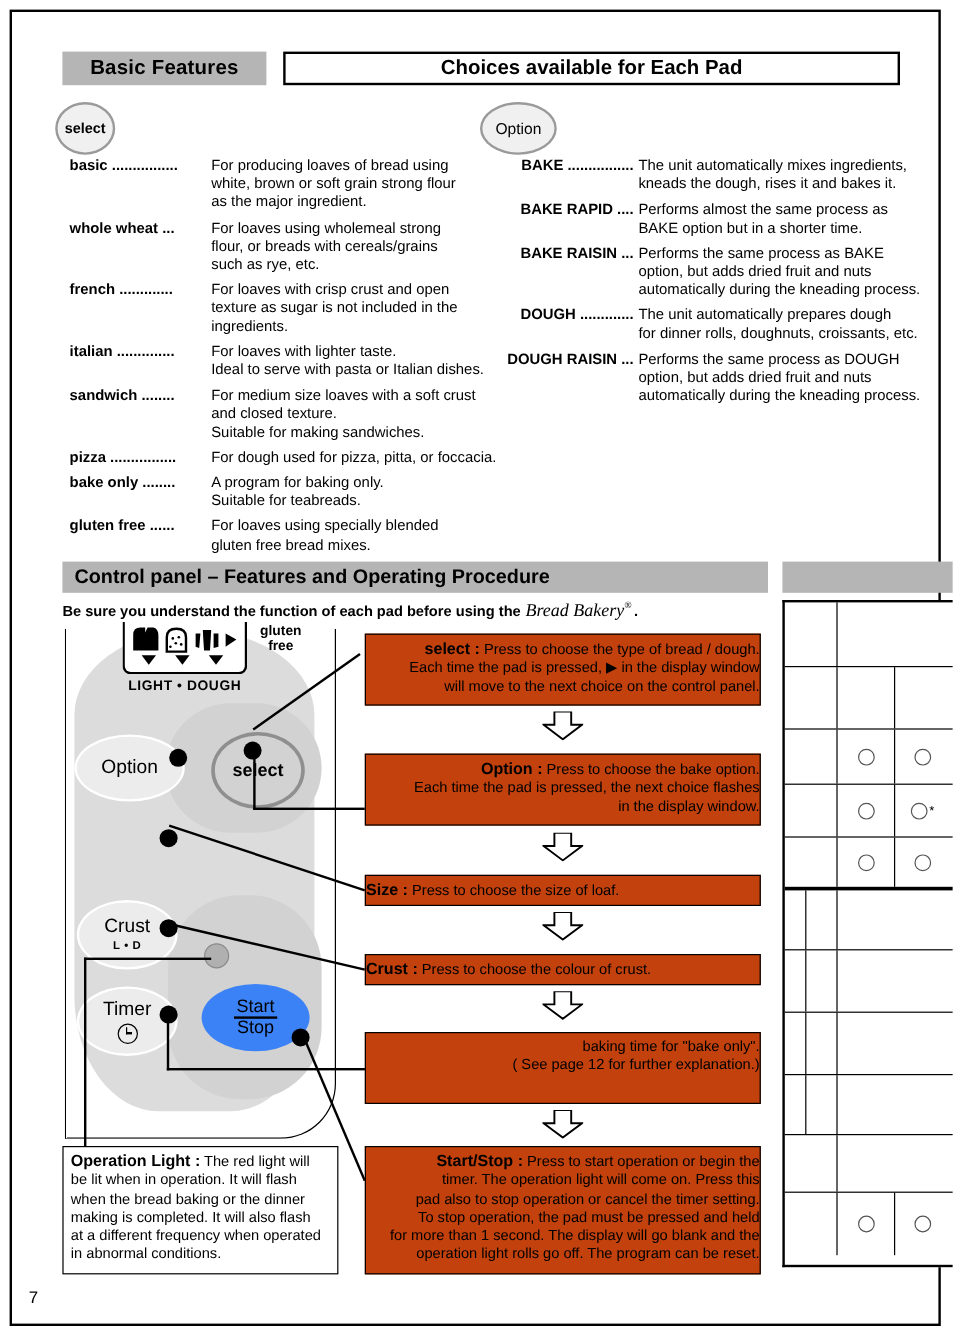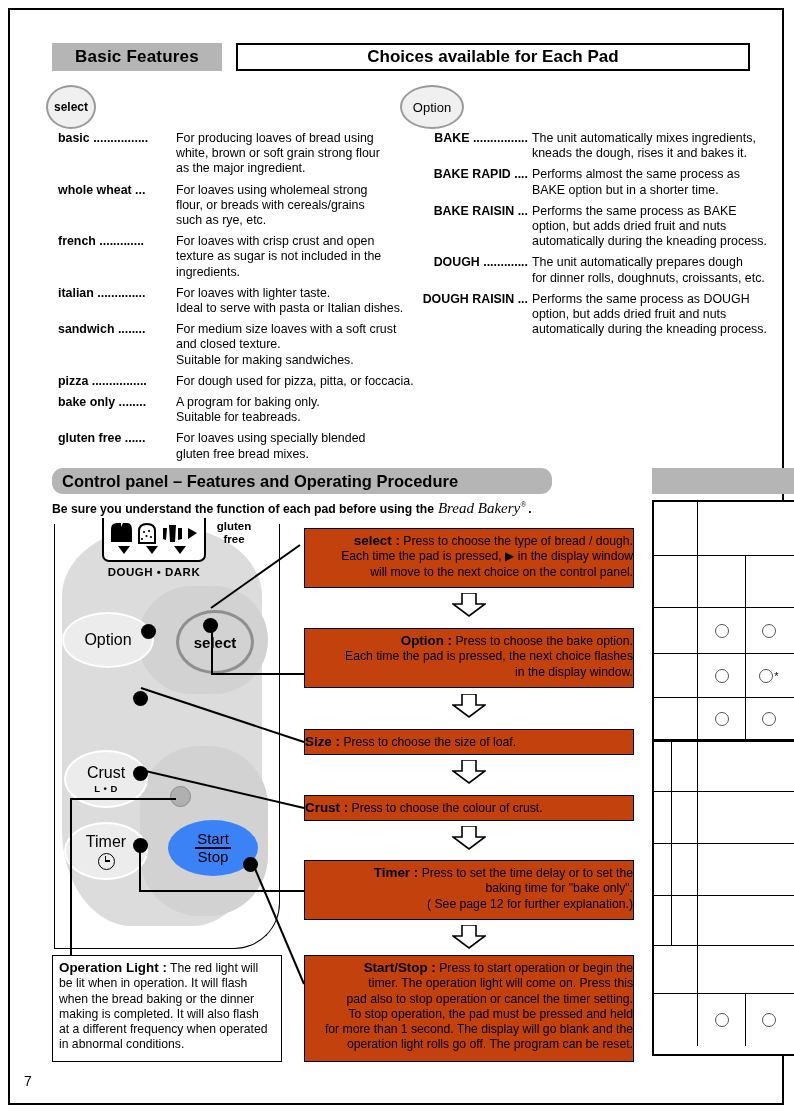--- a/index.html
+++ b/index.html
@@ -31,24 +31,24 @@
   .deflist.left{left:58px;top:131px;width:350px;}
   .deflist.right{left:410px;top:131px;width:345px;}
   .defrow{display:flex;margin-bottom:6px;}
   .defterm{font-weight:bold;white-space:nowrap;text-align:left;flex:0 0 auto;}
   .deflist.left .defterm{width:118px;}
   .deflist.right .defterm{width:118px;text-align:right;padding-right:4px;}
   .defdesc{flex:1 1 auto;}
   .defdesc div{white-space:nowrap;}
 
   
-  .cp-hdr{position:absolute;left:52px;top:468px;width:500px;height:26px;
+  .cp-hdr{position:absolute;left:52px;top:468px;width:588px;height:26px;
        background:#b5b5b5;display:flex;align-items:center;
        padding-left:10px;box-sizing:border-box;
-       font-size:16.5px;font-weight:bold;border-radius:11px;}
+       font-size:16.5px;font-weight:bold;}
   .cp-sub{position:absolute;left:52px;top:500px;font-size:12.2px;font-weight:bold;
        display:flex;align-items:baseline;white-space:nowrap;}
   .brandmark{font-family:"Liberation Serif","DejaVu Serif",serif;font-style:italic;
        font-size:15px;font-weight:normal;margin:0 2px 0 4px;}
   .brand-reg{font-size:8px;vertical-align:super;}
 
   
   .diagram{position:absolute;left:40px;top:518px;width:260px;height:440px;}
   .panel-outline{position:absolute;left:14px;top:6px;width:226px;height:425px;
        border:1px solid #000;border-radius:0 0 46px 0;box-sizing:border-box;
@@ -274,21 +274,21 @@
     <div class="tri-row">
       <span class="tri" style="left:8px;top:0;"></span>
       <span class="tri" style="left:36px;top:0;"></span>
       <span class="tri" style="left:64px;top:0;"></span>
     </div>
   </div>
   <div class="glutenfree">
     <div>gluten</div>
     <div>free</div>
   </div>
-  <div class="lightdark">DOUGH • DARK</div>
+  <div class="lightdark">LIGHT • DOUGH</div>
 
   <div class="key k-option">
     <span class="kname">Option</span>
   </div>
   <div class="key k-select">
     <span class="kname">select</span>
   </div>
   <div class="key k-crust">
     <span class="kname">Crust</span>
     <span class="ksub">L • D</span>
@@ -357,22 +357,20 @@
 
 <div class="cbox" style="left:304px;top:795px;width:330px;height:26px;display:flex;align-items:center;">
   <div><b>Crust :</b>
     <span>Press to choose the colour of crust.</span></div>
 </div>
 <svg class="arrow-dn" style="left:452px;top:826px;" viewBox="0 0 34 24">
   <polygon points="10,0 24,0 24,11 33,11 17,23 1,11 10,11" fill="#fff" stroke="#000" stroke-width="1.6"></polygon>
   </svg>
 
 <div class="cbox" style="left:304px;top:860px;width:330px;height:60px;">
-  <div><b>Timer :</b>
-    <span>Press to set the time delay or to set the</span></div>
   <div>baking time for "bake only".</div>
   <div>( See page 12 for further explanation.)</div>
 </div>
 <svg class="arrow-dn" style="left:452px;top:925px;" viewBox="0 0 34 24">
   <polygon points="10,0 24,0 24,11 33,11 17,23 1,11 10,11" fill="#fff" stroke="#000" stroke-width="1.6"></polygon>
   </svg>
 
 <div class="cbox" style="left:304px;top:955px;width:330px;height:107px;">
   <div><b>Start/Stop :</b>
     <span>Press to start operation or begin the</span></div>

